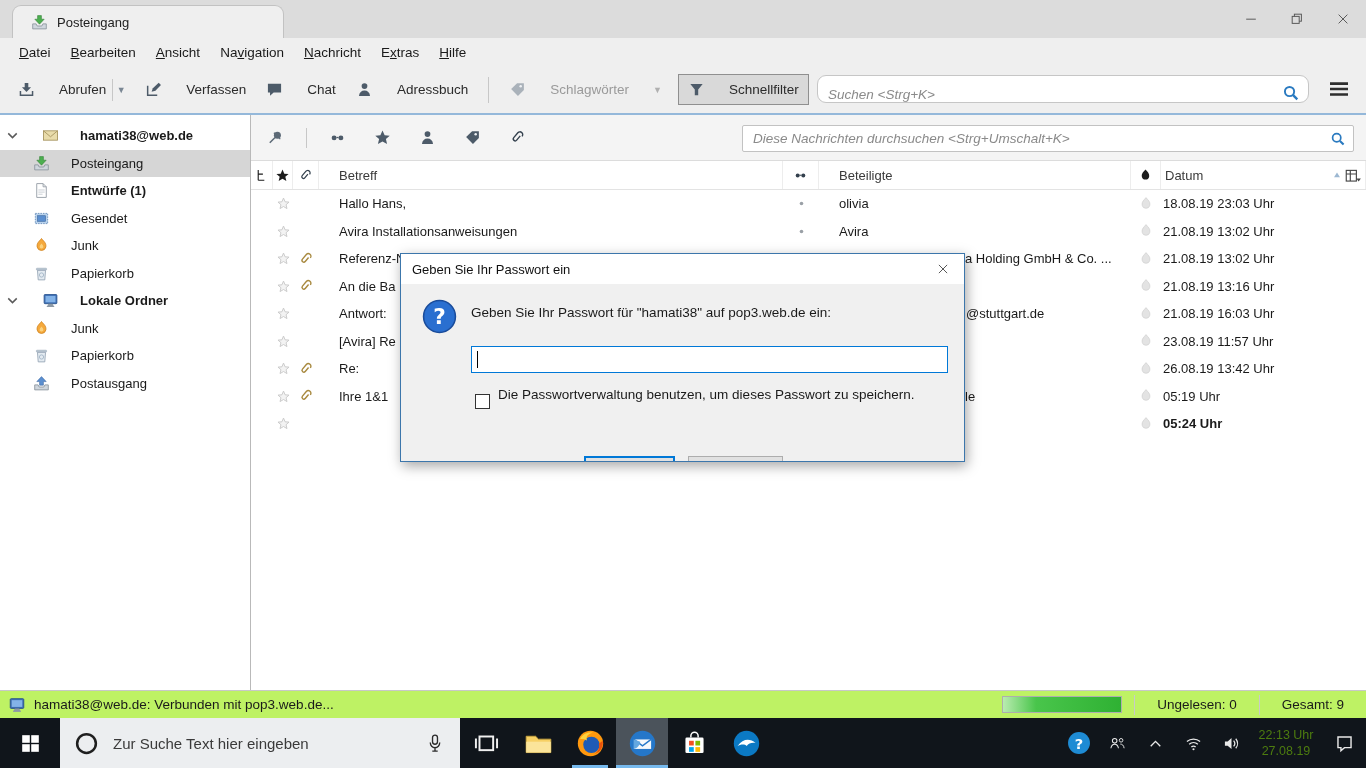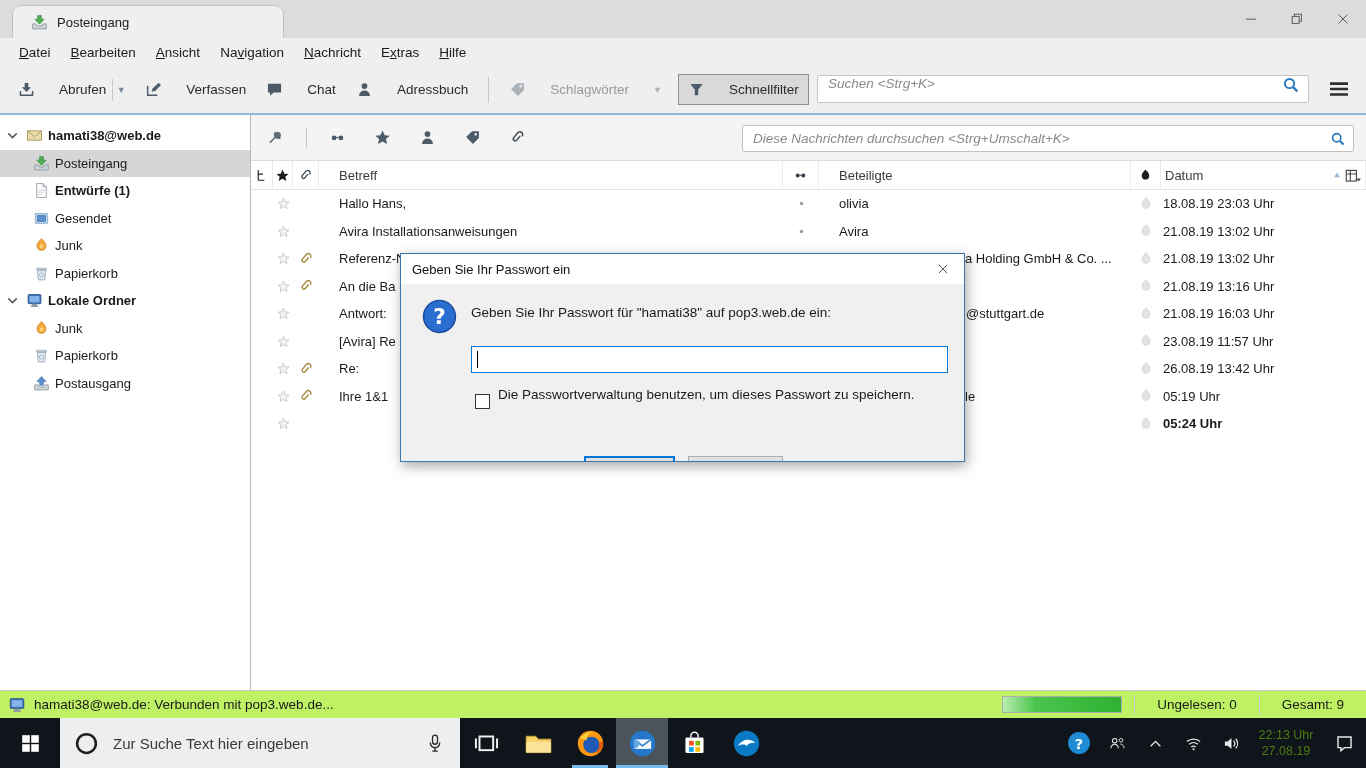--- a/index.html
+++ b/index.html
@@ -31,32 +31,32 @@
   .blueline{position:absolute;left:0;top:113px;width:1366px;height:2px;background:#94b8da;}
   .tbtn{display:flex;align-items:center;gap:24px;padding:6px 9px;border:1px solid transparent;
     font-size:13.5px;color:#2b2b2b;white-space:nowrap;}
   .tbtn .ic{width:17px;height:17px;}
   .tb-drop{width:16px;display:flex;align-items:center;justify-content:center;color:#7a8794;
     border-left:1px solid #c7c7c7;height:22px;margin-left:-4px;margin-right:6px;font-size:9px;}
   .tb-sep{width:1px;height:26px;background:#c7c7c7;margin:0 10px;}
   .tbtn.disabled{color:#9a9a9a;}
   .tbtn.pressed{background:#d9d9d9;border:1px solid #8f8f8f;}
   .tb-search{position:absolute;left:817px;top:9px;width:492px;height:28px;box-sizing:border-box;
-    background:#fff;border:1px solid #c6c6c6;border-radius:2px;display:flex;align-items:flex-start;}
+    background:#fff;border:1px solid #c6c6c6;border-radius:9px;display:flex;align-items:flex-end;}
   .tb-search input{flex:1;border:none;outline:none;background:transparent;font-style:italic;
     font-size:13.5px;color:#2b2b2b;padding:0 10px;font-family:"Liberation Sans",sans-serif;}
   .tb-search input::placeholder{color:#8a8a8a;}
   .tb-search .ic{width:18px;height:18px;margin-right:8px;}
   .tb-menu{position:absolute;left:1324px;top:11px;width:30px;height:24px;}
 
   
   .content{position:absolute;left:0;top:115px;width:1366px;height:575px;background:#fff;}
   .sidebar{position:absolute;left:0;top:0;width:251px;height:575px;background:#fff;
     border-right:1px solid #b9b9b9;box-sizing:border-box;padding-top:7px;}
-  .srow{height:27.5px;display:flex;align-items:center;gap:5px;box-sizing:border-box;}
+  .srow{height:27.5px;display:flex;align-items:center;gap:21px;box-sizing:border-box;}
   .srow .twisty{width:12px;height:12px;margin-left:4px;}
   .srow .ic{width:17px;height:17px;}
   .srow.root{font-weight:bold;}
   .srow.child{padding-left:33px;}
   .srow.sel{background:#d6d6d6;}
   .srow.bold{font-weight:bold;}
 
   .main{position:absolute;left:251px;top:0;width:1115px;height:575px;}
   .qfbar{position:absolute;left:0;top:0;width:1115px;height:46px;background:#f4f4f4;
     border-bottom:1px solid #dcdcdc;box-sizing:border-box;display:flex;align-items:center;gap:10px;}

